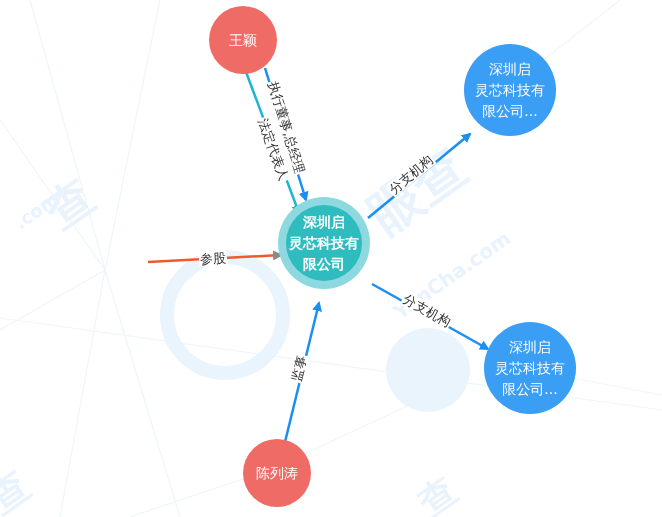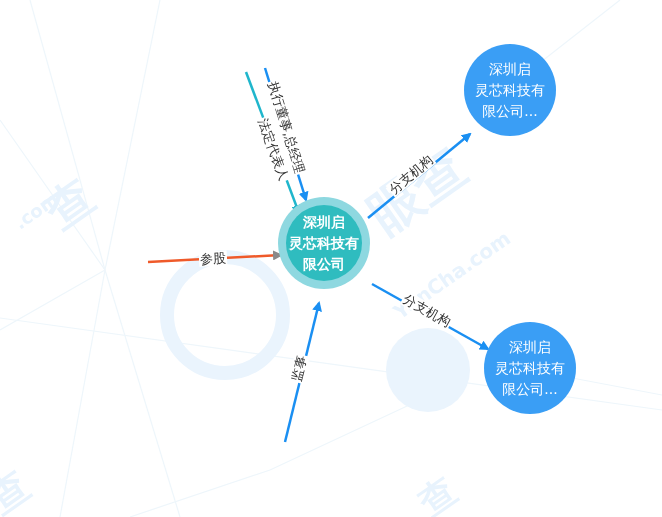--- a/index.html
+++ b/index.html
@@ -76,21 +76,27 @@
   <div class="edge-label" style="left:285px;top:361px;transform:rotate(-76deg);">监事</div>
 
   <div class="node center" style="left:278px;top:197px;width:92px;height:92px;">
     <div class="inner">
       <span class="label">深圳启
 灵芯科技有
 限公司</span>
     </div>
   </div>
 
+  <div class="node" style="left:209px;top:6px;width:68px;height:68px;background:#ef6b66;">
+    <span class="label">王颖</span>
+  </div>
 
+  <div class="node" style="left:243px;top:439px;width:68px;height:68px;background:#ef6b66;">
+    <span class="label">陈列涛</span>
+  </div>
 
   <div class="node" style="left:464px;top:44px;width:92px;height:92px;background:#3a9ef5;">
     <span class="label">深圳启
 灵芯科技有
 限公司...</span>
   </div>
 
   <div class="node" style="left:484px;top:322px;width:92px;height:92px;background:#3a9ef5;">
     <span class="label">深圳启
 灵芯科技有

